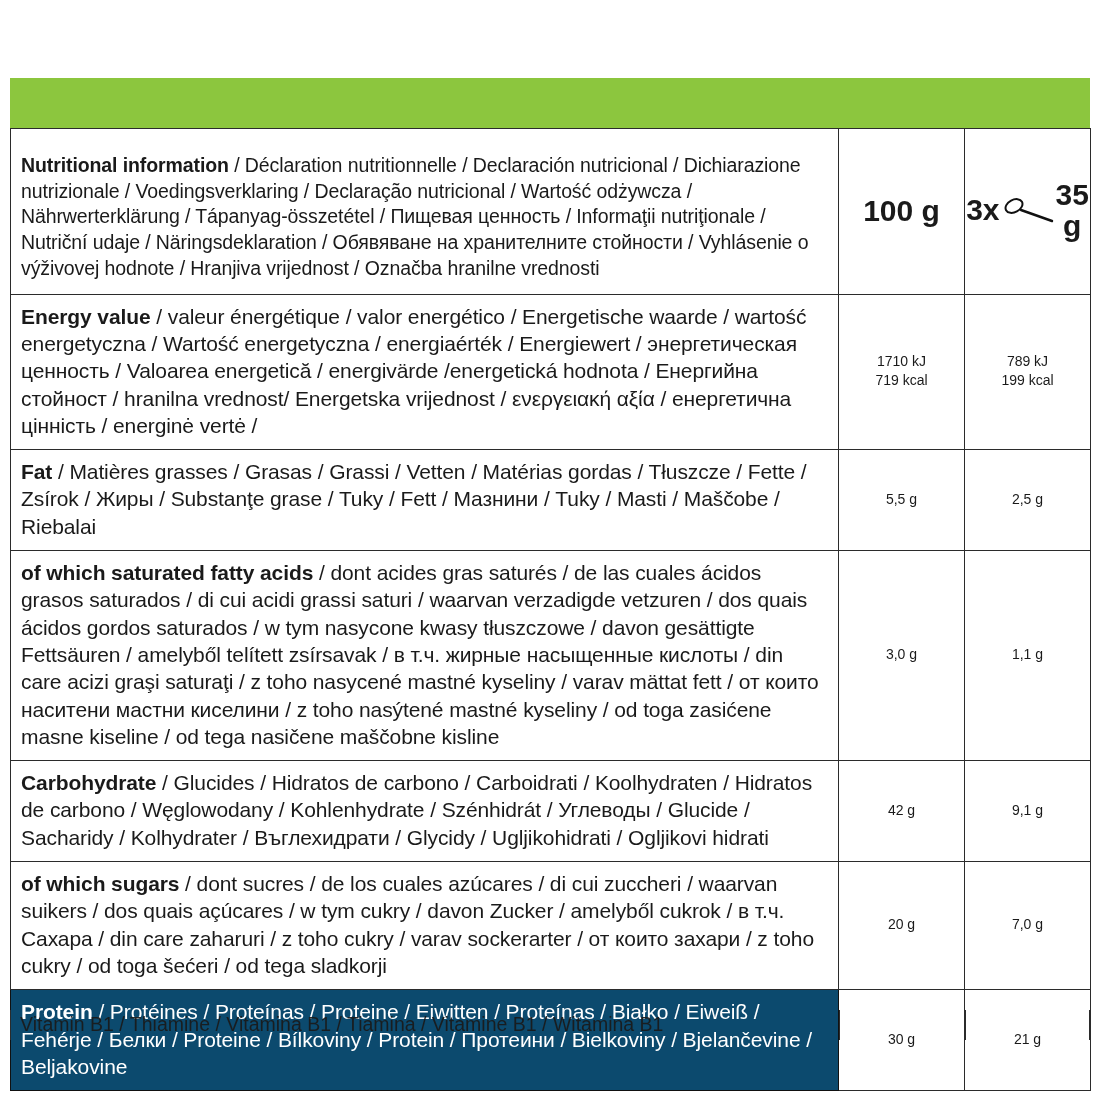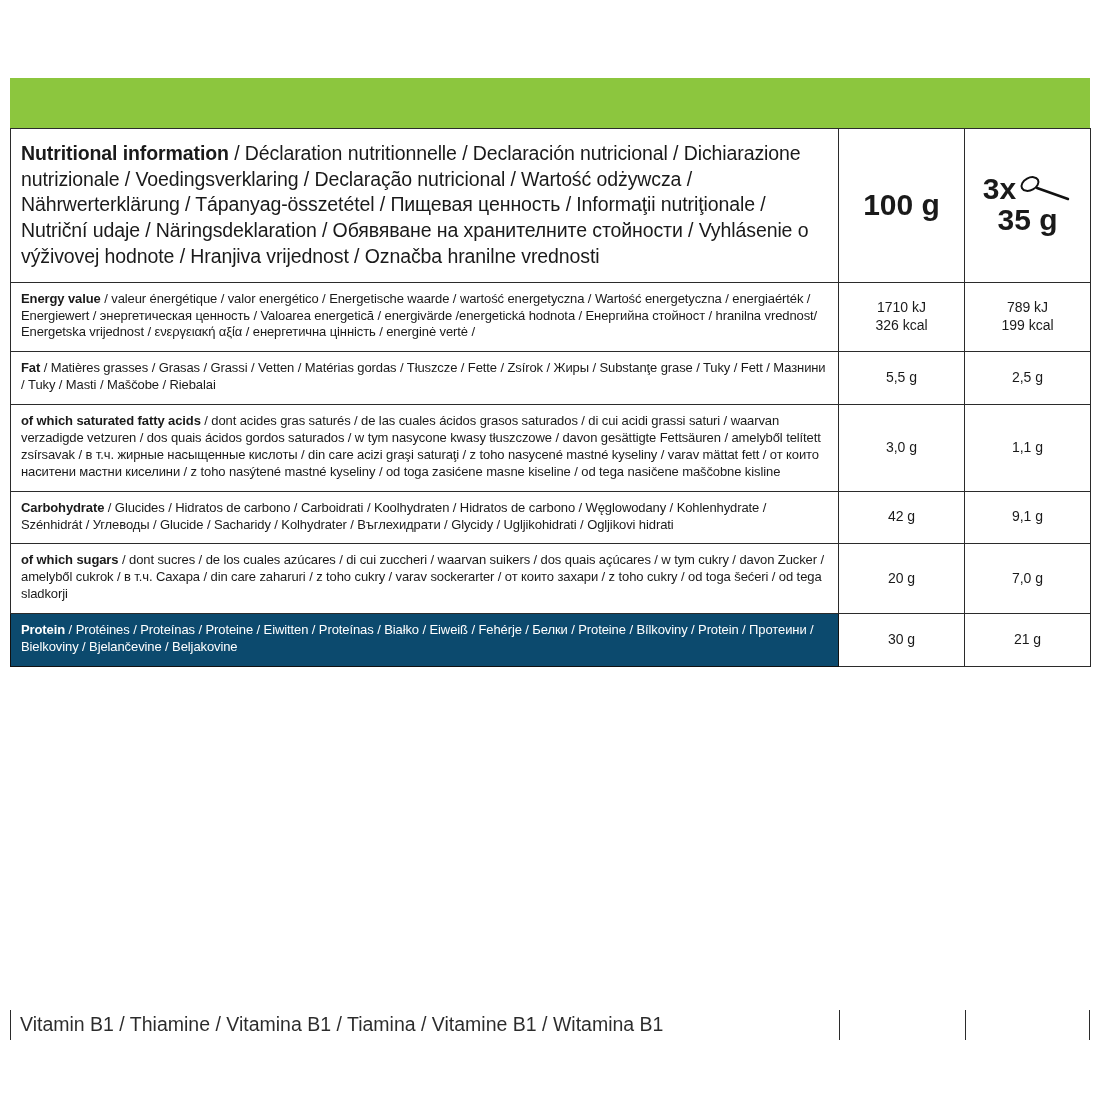--- a/index.html
+++ b/index.html
@@ -41,21 +41,21 @@
     table-layout: fixed;
   }
   table.nutri td {
     border: 1px solid #2b2b2b;
     vertical-align: middle;
     padding: 8px 10px 10px 10px;
     box-sizing: border-box;
   }
   td.desc {
     width: 828px;
-    font-size: 13px;
+    font-size: 21px;
     line-height: 1.30;
     letter-spacing: -0.1px;
     text-align: left;
     color: #1a1a1a;
   }
   td.col100, td.colserv {
     width: 126px;
     text-align: center;
     font-size: 14px;
     line-height: 1.32;
@@ -64,32 +64,32 @@
   td.colserv {
     border-right: 1px solid #2b2b2b;
   }
   .desc b {
     font-weight: bold;
   }
   
   tr.header td.desc {
     font-size: 19.5px;
     line-height: 1.32;
-    padding-top: 12px;
+    padding-top: 24px;
     padding-bottom: 12px;
   }
   tr.header td.col100,
   tr.header td.colserv {
     font-size: 30px;
     font-weight: bold;
     letter-spacing: 0px;
   }
   .serv-head {
     display: flex;
-    flex-direction: column;
+    flex-direction: row;
     align-items: center;
     justify-content: center;
     line-height: 1.06;
   }
   .serv-top {
     display: flex;
     align-items: center;
     justify-content: center;
     gap: 2px;
   }
@@ -183,21 +183,21 @@
             </div>
           </td>
         </tr>
 
         <tr>
           <td class="desc">
             <span><b>Energy value</b> / valeur énergétique / valor energético / Energetische waarde / wartość energetyczna / Wartość energetyczna / energiaérték / Energiewert / энергетическая ценность / Valoarea energetică / energivärde /energetická hodnota / Енергийна стойност / hranilna vrednost/ Energetska vrijednost / ενεργειακή αξία / енергетична цінність / energinė vertė /</span>
           </td>
           <td class="col100">
             <div>1710 kJ</div>
-            <div>326 kcal</div>
+            <div>719 kcal</div>
           </td>
           <td class="colserv">
             <div>789 kJ</div>
             <div>199 kcal</div>
           </td>
         </tr>
 
         <tr>
           <td class="desc">
             <span><b>Fat</b> / Matières grasses / Grasas / Grassi / Vetten /  Matérias gordas / Tłuszcze /  Fette / Zsírok / Жиры / Substanţe grase / Tuky / Fett / Мазнини / Tuky / Masti / Maščobe / Riebalai</span>

